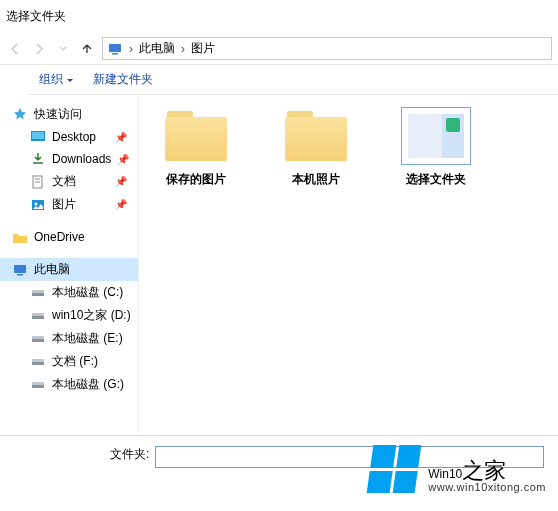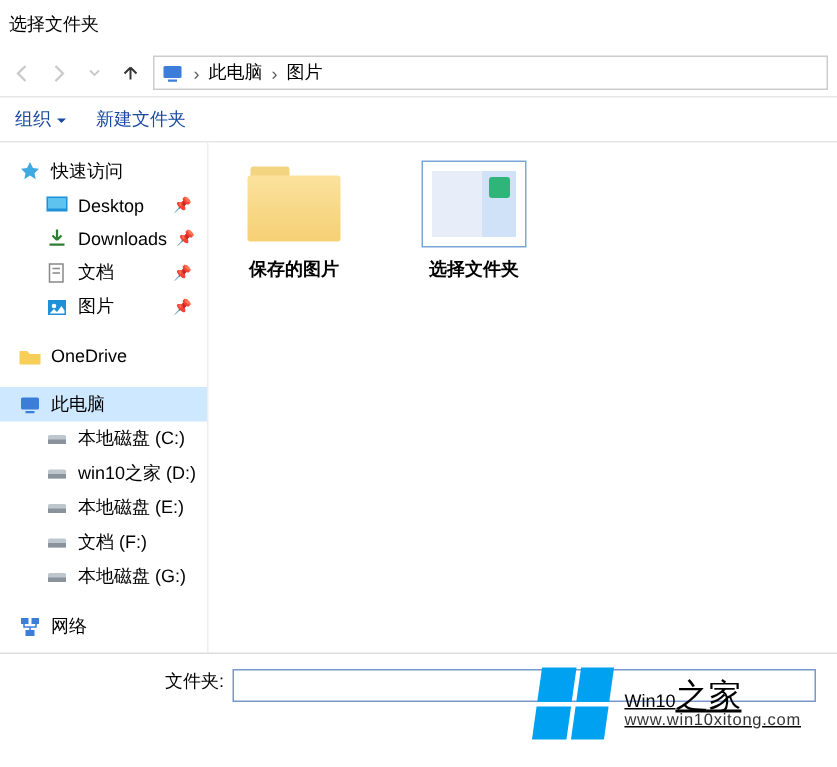--- a/index.html
+++ b/index.html
@@ -4,41 +4,41 @@
 <style>
   * { margin: 0; padding: 0; box-sizing: border-box; font-family: "Microsoft YaHei", "Segoe UI", sans-serif; font-size: 12px; }
   body { background: #fff; width: 558px; height: 511px; overflow: hidden; position: relative; }
   .titlebar { padding: 8px 6px; font-size: 12px; }
   .navbar { display: flex; align-items: center; padding: 4px 6px; gap: 6px; border-bottom: 1px solid #e5e5e5; }
   .nav-arrow { width: 18px; height: 18px; display:flex; align-items:center; justify-content:center; color:#888; }
   .nav-arrow.disabled { opacity:.45; }
   .addrbar { flex:1; display:flex; align-items:center; border:1px solid #ccc; height:23px; padding:0 4px; gap:6px; }
   .crumb { cursor:default; }
   .crumb-sep { color:#555; }
-  .toolbar { display:flex; align-items:center; gap:18px; padding:6px 10px; border-bottom:1px solid #e5e5e5; color:#1a4aa0; }
+  .toolbar { display:flex; align-items:center; gap:18px; padding:6px 10px; border-bottom:1px solid #e5e5e5; color:#1a4aa0;margin-left:29px; }
   .toolbar .org { display:flex; align-items:center; gap:2px; }
   .main { display:flex; height: 340px; }
   .sidebar { width:139px; border-right:1px solid #eee; padding:8px 0; overflow:hidden; }
   .tree-item { display:flex; align-items:center; gap:6px; padding:3px 4px 3px 12px; white-space:nowrap; cursor:default; }
   .tree-item.indent { padding-left:30px; }
   .tree-item.sel { background:#cde8ff; }
   .pin { color:#888; margin-left:auto; margin-right:6px; font-size:10px; }
   .content { flex:1; padding:12px; display:flex; gap:30px; align-items:flex-start; }
   .folder-item { width:90px; display:flex; flex-direction:column; align-items:center; gap:6px; cursor:default; }
   .folder-icon { width:70px; height:58px; position:relative; }
   .folder-icon::before { content:""; position:absolute; top:4px; left:6px; width:26px; height:10px; background:#f3d481; border-radius:2px 2px 0 0; }
   .folder-icon::after { content:""; position:absolute; top:10px; left:4px; right:4px; bottom:4px; background:linear-gradient(#fbe29d,#f5d075); border-radius:2px; }
   .screenshot-thumb { width:70px; height:58px; border:1px solid #7aa7d8; background:#fff; position:relative; }
   .screenshot-thumb::before{content:"";position:absolute;top:6px;left:6px;right:6px;bottom:6px;background:linear-gradient(90deg,#e8eef9 60%,#cfe2f7 60%);}
   .screenshot-thumb::after{content:"";position:absolute;top:10px;right:10px;width:14px;height:14px;background:#2fb57a;border-radius:2px;}
   .folder-label { font-size:12px; text-align:center;font-weight:bold; }
   .bottom { border-top:1px solid #ddd; padding:10px 14px; display:flex; align-items:flex-start; gap:6px; }
   .fname-label { font-size:12px; }
   .fname-input { flex:1; height:22px; border:1px solid #7a97c9; padding:0 4px; }
-  .watermark { position:absolute; right:24px; bottom:18px; display:flex; align-items:center; gap:10px;text-decoration:underline; }
+  .watermark { position:absolute; right:12px; bottom:18px; display:flex; align-items:flex-end; gap:10px; }
   .winlogo { width:48px; height:48px; display:grid; grid-template-columns:1fr 1fr; grid-template-rows:1fr 1fr; gap:3px; transform: skewX(-8deg); }
   .winlogo span { background:#00a1f1; }
   .wm-text { display:flex; flex-direction:column; line-height:1; color:#000; }
   .wm-text .big { font-size:24px; font-weight:300; display:flex; align-items:baseline; }
   .wm-text .big .zh { font-size:22px; margin-left:0; }
   .wm-text .url { font-size:11px; color:#333; letter-spacing:.5px; }
   svg { display:block; }
   .ic { width:16px; height:16px; flex:0 0 16px; }
 </style>
 </head>
@@ -177,35 +177,30 @@
     </div>
     <div class="tree-item indent">
       <svg class="ic" viewBox="0 0 16 16">
           <rect x="2" y="5" width="12" height="6" rx="1" fill="#bfc7ce"></rect>
           <rect x="2" y="8" width="12" height="3" fill="#8a939c"></rect>
         </svg>
       <span>本地磁盘 (G:)</span>
     </div>
 
     <div style="height:10px"></div>
-    <div class="tree-item">
-      <svg class="ic" viewBox="0 0 16 16">
-          <rect x="2" y="2" width="5" height="4" fill="#3b7dd8"></rect>
-          <rect x="9" y="2" width="5" height="4" fill="#3b7dd8"></rect>
-          <rect x="5" y="10" width="6" height="4" fill="#3b7dd8"></rect>
-          <path d="M4 6v2h8V6M8 8v2" stroke="#3b7dd8" fill="none"></path>
-        </svg>
-      <span>网络</span>
-    </div>
   </div>
 
   <div class="content">
     <div class="folder-item">
       <div class="folder-icon"></div>
       <div class="folder-label">保存的图片</div>
+    </div>
+    <div class="folder-item">
+      <div class="folder-icon"></div>
+      <div class="folder-label">本机照片</div>
     </div>
     <div class="folder-item">
       <div class="screenshot-thumb"></div>
       <div class="folder-label">选择文件夹</div>
     </div>
   </div>
 </div>
 
 <div class="bottom">
   <div style="width:90px"></div>

